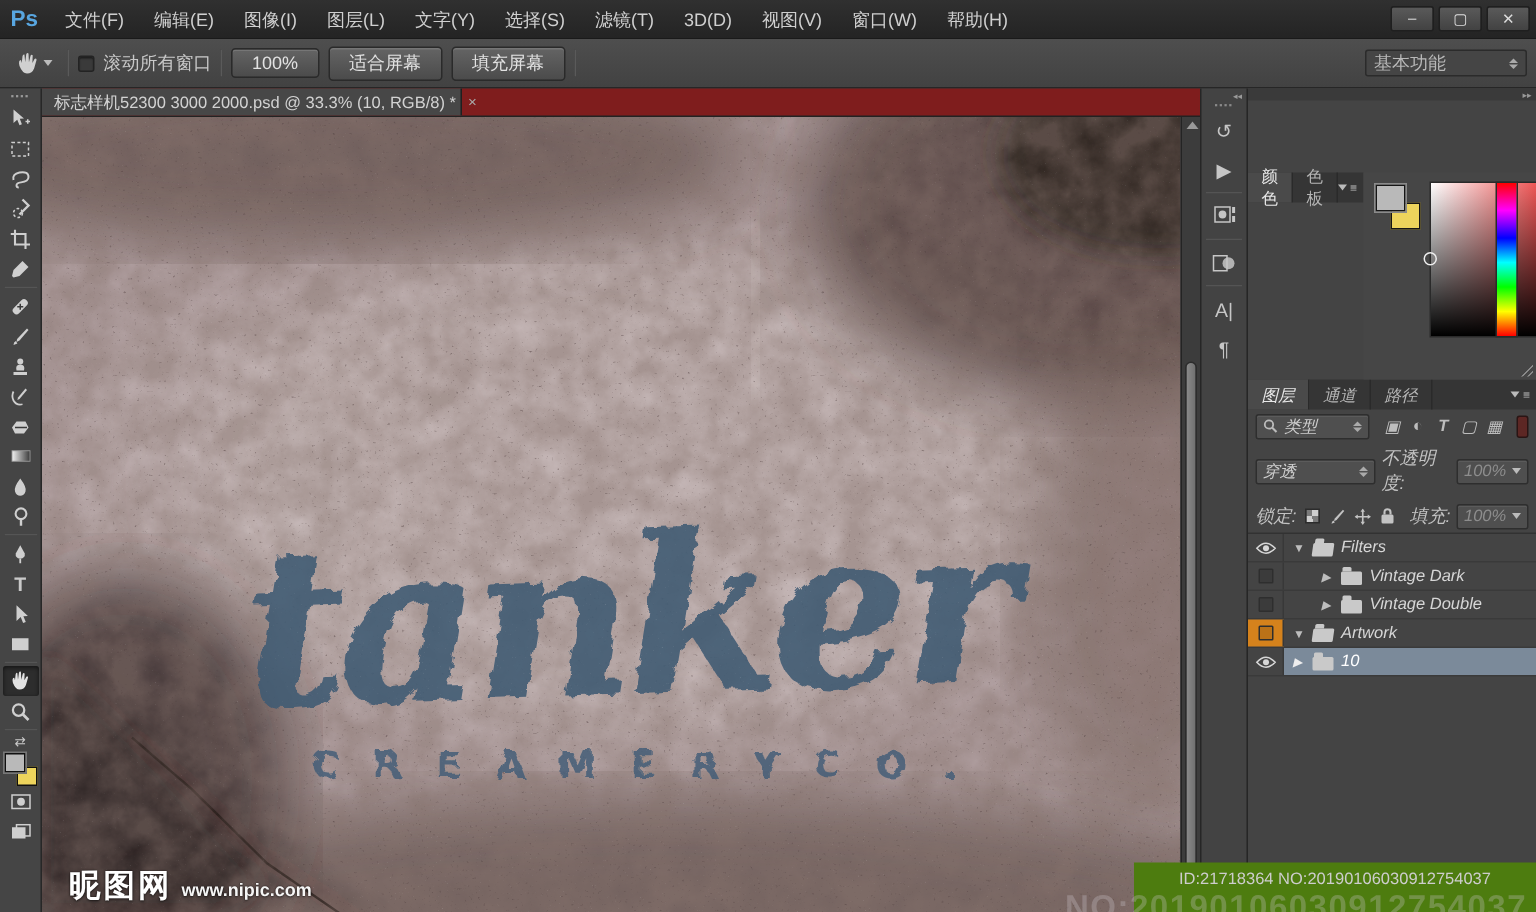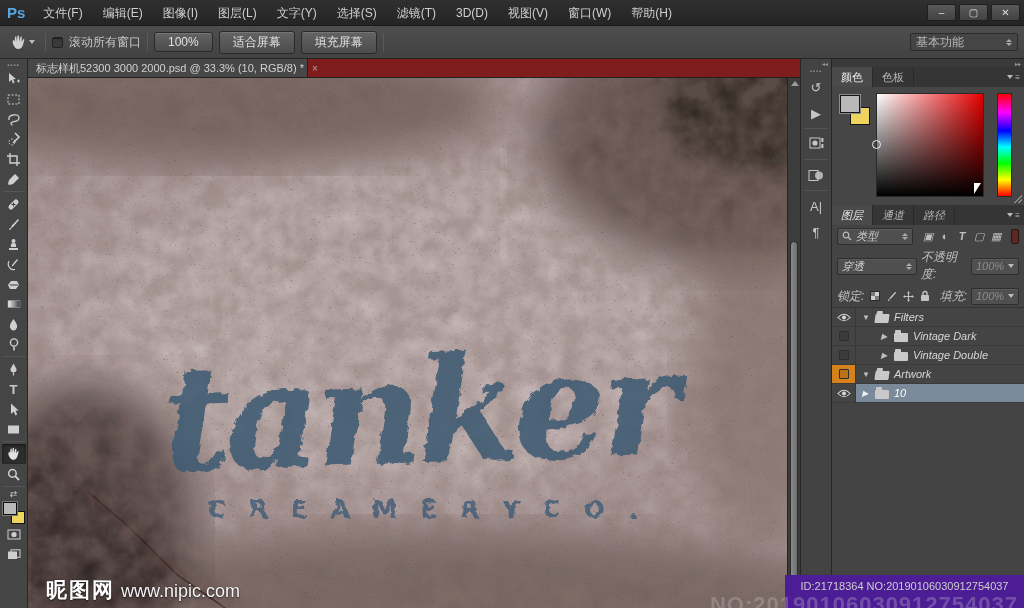--- a/index.html
+++ b/index.html
@@ -52,21 +52,21 @@
   .tabstrip { height:19px; flex:0 0 19px; background:#7f1d1d; border-bottom:1px solid #222; display:flex; align-items:stretch; }
   .doc-tab { background:#474747; border-right:1px solid #1f1f1f; color:#d2d2d2; font-size:11px; display:flex; align-items:center; gap:8px; padding:0 8px; max-width:280px; white-space:nowrap; }
   .doc-tab .close { color:#aaa; font-size:10px; }
   .canvas-row { flex:1; display:flex; min-height:0; }
   .canvas { flex:1; position:relative; overflow:hidden; background:#b3a2a4; }
   .canvas svg.art { position:absolute; inset:0; width:100%; height:100%; }
 
   .watermark { position:absolute; left:18px; bottom:4px; display:flex; align-items:baseline; gap:6px; z-index:5;
     color:#fff; text-shadow:0 1px 2px rgba(0,0,0,.55), 0 0 1px rgba(0,0,0,.8); }
   .wm-cn { font-size:21px; font-weight:bold; letter-spacing:2px; border:0; }
-  .wm-url { font-size:18px; font-weight:normal; opacity:.95;text-align:right; }
+  .wm-url { font-size:12px; font-weight:bold; opacity:.95;text-align:right; }
 
   
   .vscroll { width:13px; background:#3c3c3c; border-left:1px solid #242424; position:relative; }
   .vscroll .arrow { position:absolute; top:3px; left:3px; width:0; height:0; border-left:4px solid transparent; border-right:4px solid transparent; border-bottom:5px solid #9a9a9a; }
   .vscroll .thumb { position:absolute; left:2px; right:2px; top:163px; height:355px; background:linear-gradient(90deg,#8a8a8a,#6f6f6f); border-radius:4px; border:1px solid #2c2c2c; }
 
   
   .dock { width:31px; background:#434343; border-left:1px solid #262626; display:flex; flex-direction:column; align-items:center; }
   .dock-head { width:100%; height:9px; display:flex; justify-content:flex-end; padding:1px 3px; color:#9a9a9a; font-size:6px; }
   .dock-grip { color:#8a8a8a; font-size:6px; line-height:6px; letter-spacing:1px; }
@@ -76,21 +76,21 @@
   
   .panels { width:193px; background:#444; display:flex; flex-direction:column; border-left:1px solid #262626; }
   .panels-head { height:8px; display:flex; justify-content:flex-end; align-items:center; padding:0 3px; color:#999; font-size:6px; background:#3a3a3a; }
   .panel-tabs { height:20px; background:#353535; display:flex; align-items:stretch; flex:0 0 20px; }
   .ptab { padding:0 9px; font-size:11px; color:#b5b5b5; display:flex; align-items:center; border-right:1px solid #2a2a2a; }
   .ptab.active { background:#4a4a4a; color:#e8e8e8; }
   .panel-menu { margin-left:auto; display:flex; align-items:center; gap:2px; padding-right:4px; color:#bbb; }
   .panel-menu .bars { font-size:8px; letter-spacing:0; }
 
   
-  .color-panel { flex:0 0 138px; display:flex; flex-direction:column; }
+  .color-panel { flex:0 0 138px; display:flex; flex-direction:row;margin-top:48px; }
   .color-body { flex:1; position:relative; background:#464646; }
   .cp-fg { position:absolute; left:8px; top:8px; width:20px; height:18px; background:#b9b9b9; border:1px solid #161616; outline:1px solid #8a8a8a; z-index:2; }
   .cp-bg { position:absolute; left:18px; top:20px; width:20px; height:18px; background:#edd45c; border:1px solid #161616; z-index:1; }
   .cp-grad { position:absolute; left:44px; top:6px; width:108px; height:104px; border:1px solid #2a2a2a;
     background:linear-gradient(to top, #000, rgba(0,0,0,0)), linear-gradient(to right, #fff, #e60000); }
   .cp-marker { position:absolute; left:-5px; top:46px; width:9px; height:9px; border:1px solid #eee; border-radius:50%; }
   .cp-cursor { position:absolute; right:2px; bottom:2px; width:0; height:0; border-left:7px solid #fff; border-bottom:11px solid transparent; filter:drop-shadow(0 0 1px #000); }
   .cp-hue { position:absolute; right:12px; top:6px; width:15px; height:104px; border:1px solid #2a2a2a;
     background:linear-gradient(to bottom,#f00,#f0f 18%,#00f 36%,#0ff 52%,#0f0 68%,#ff0 84%,#f00); }
   .cp-resize { position:absolute; right:2px; bottom:2px; width:8px; height:8px;
@@ -122,21 +122,21 @@
   .indent { width:14px; flex:0 0 14px; }
   .folder { width:14px; height:9px; background:#c9c9c9; border-radius:1px; position:relative; margin-top:2px; flex:0 0 14px; }
   .folder::before { content:""; position:absolute; top:-3px; left:1px; width:6px; height:3px; background:#c9c9c9; border-radius:1px 1px 0 0; }
   .folder.open { transform:skewX(-8deg); }
   .so-thumb { width:18px; height:14px; flex:0 0 18px; position:relative; border:1px solid #1e1e1e;
     background:repeating-conic-gradient(#c4c4c4 0 25%, #8e8e8e 0 50%) 0 0 / 7px 7px; }
   .so-thumb::before { content:""; position:absolute; left:3px; top:3px; width:8px; height:6px; background:#2c2c2c; }
   .so-thumb::after { content:""; position:absolute; right:-1px; bottom:-1px; width:8px; height:7px; background:#e6e6e6; border:1px solid #222; }
 
   
-  .id-strip { position:absolute; right:0; bottom:0; width:239px; height:33px; background:#4c1d95; z-index:6;
+  .id-strip { position:absolute; right:0; bottom:0; width:268px; height:33px; background:#4d7c0f; z-index:6;
     display:flex; justify-content:center; }
   .id-text { color:#cdcdcd; font-size:11px; margin-top:5px; white-space:nowrap; }
   .ghost-id { position:absolute; right:6px; bottom:-10px; z-index:7; font-size:22px; font-weight:bold;
     color:rgba(205,200,205,.30); white-space:nowrap; letter-spacing:1px; pointer-events:none; }
 </style>
 </head>
 <body>
 
 <div class="app">
 

